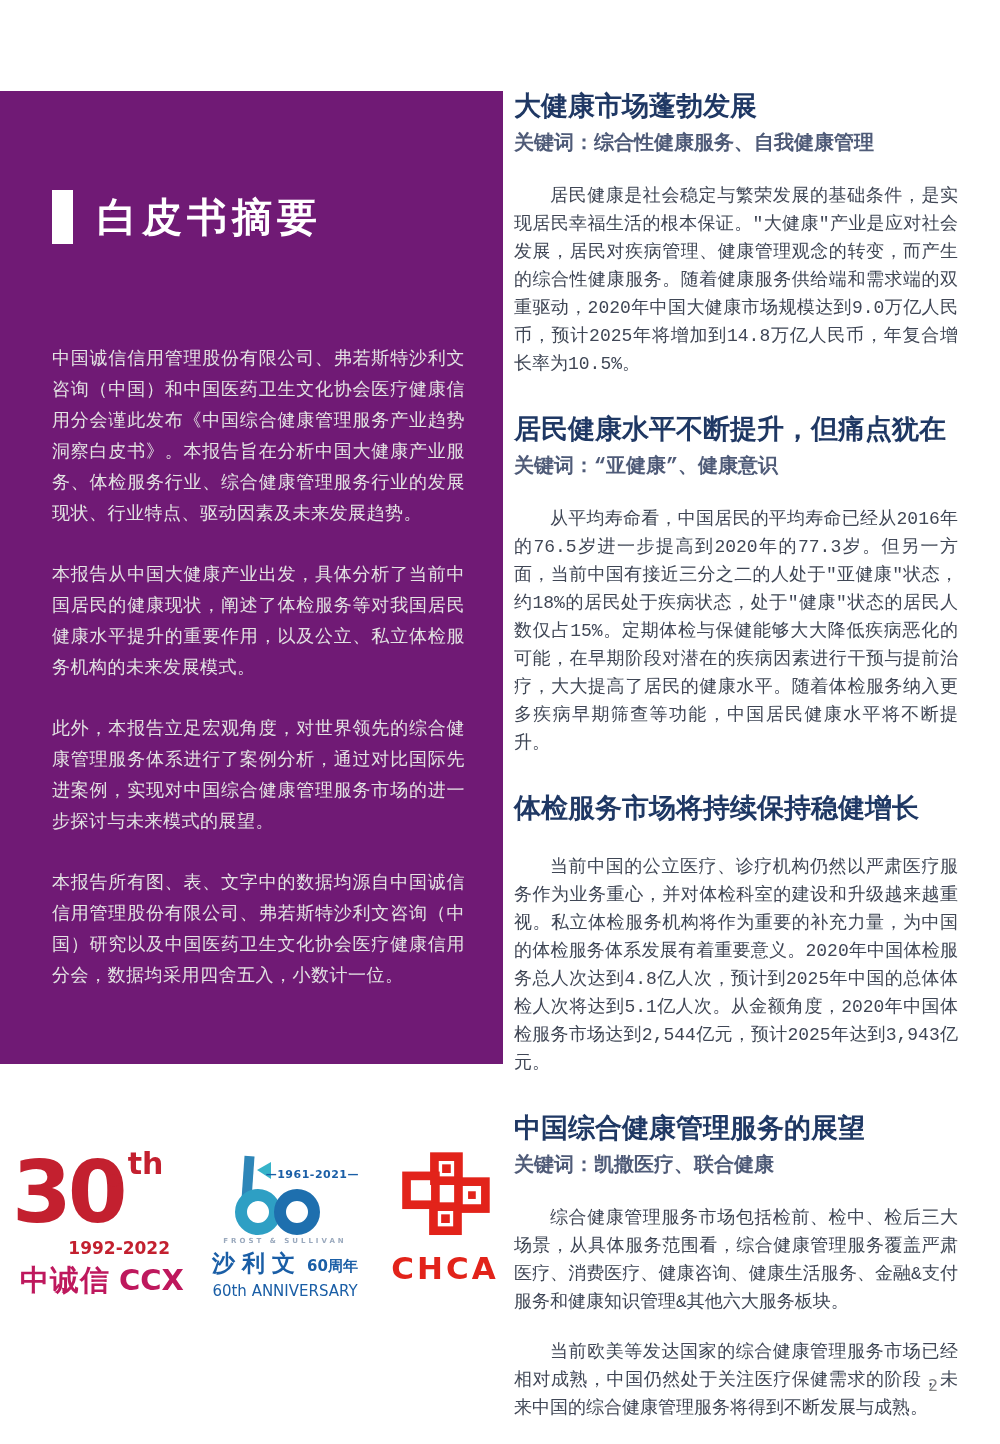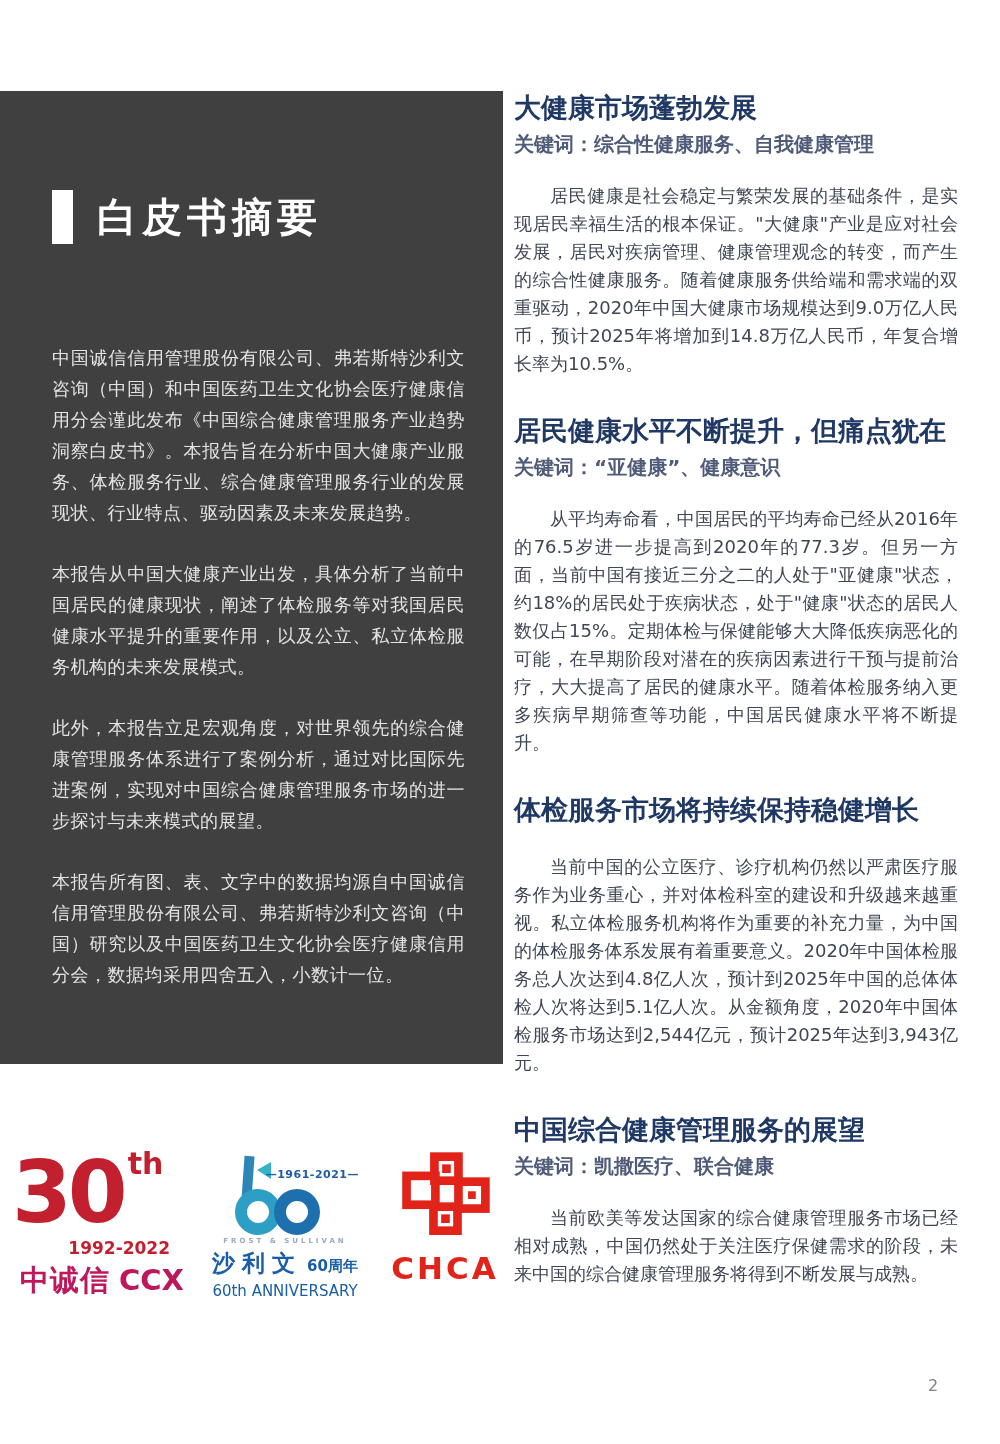--- a/index.html
+++ b/index.html
@@ -11,21 +11,21 @@
     height: 1444px;
     background: #ffffff;
     overflow: hidden;
   }
 
   
   .sidebar {
     position: absolute;
     left: 0; top: 91px;
     width: 503px; height: 973px;
-    background: #404040;
+    background: #701a75;
     padding: 99px 38px 0 52px;
   }
   .title-row { display: flex; align-items: center; gap: 24px; }
   .title-bar { width: 21px; height: 54px; background: #ffffff; flex: 0 0 auto; }
   .sidebar-title {
     font-size: 40px; font-weight: bold; color: #ffffff;
     letter-spacing: 5px; line-height: 1.1; white-space: nowrap;
   }
   .sidebar-body { margin-top: 98px; }
   .sidebar-p {
@@ -33,21 +33,21 @@
     text-align: justify; letter-spacing: 0.5px;
     margin: 0 0 30px 0;
   }
 
   
   .main-col {
     position: absolute;
     left: 514px; top: 91px;
     width: 444px;
   }
-  .section { margin-bottom: 36px; }
+  .section { margin-bottom: 36px; font-family: Liberation Mono, monospace; }
   .section-title {
     font-size: 27px; font-weight: bold; color: #1f3864;
     line-height: 34px; margin: 0;
   }
   .section-keywords {
     font-size: 20px; font-weight: bold; color: #4f5b78;
     line-height: 24px; margin-top: 7px;
   }
   .section-p {
     font-size: 18px; line-height: 28px; color: #3f4655;
@@ -148,20 +148,21 @@
     </section>
 
     <section class="section">
       <h2 class="section-title">体检服务市场将持续保持稳健增长</h2>
       <p class="section-p">当前中国的公立医疗、诊疗机构仍然以严肃医疗服务作为业务重心，并对体检科室的建设和升级越来越重视。私立体检服务机构将作为重要的补充力量，为中国的体检服务体系发展有着重要意义。2020年中国体检服务总人次达到4.8亿人次，预计到2025年中国的总体体检人次将达到5.1亿人次。从金额角度，2020年中国体检服务市场达到2,544亿元，预计2025年达到3,943亿元。</p>
     </section>
 
     <section class="section">
       <h2 class="section-title">中国综合健康管理服务的展望</h2>
       <div class="section-keywords">关键词：凯撒医疗、联合健康</div>
+      <p class="section-p">综合健康管理服务市场包括检前、检中、检后三大场景，从具体服务范围看，综合健康管理服务覆盖严肃医疗、消费医疗、健康咨询、健康生活服务、金融&amp;支付服务和健康知识管理&amp;其他六大服务板块。</p>
       <p class="section-p">当前欧美等发达国家的综合健康管理服务市场已经相对成熟，中国仍然处于关注医疗保健需求的阶段，未来中国的综合健康管理服务将得到不断发展与成熟。</p>
     </section>
 
   </main>
 
   <div class="logos">
 
     <div class="ccx-logo">
       <div class="ccx-num"><span>30</span><sup>th</sup></div>
       <span class="ccx-dot"></span>

